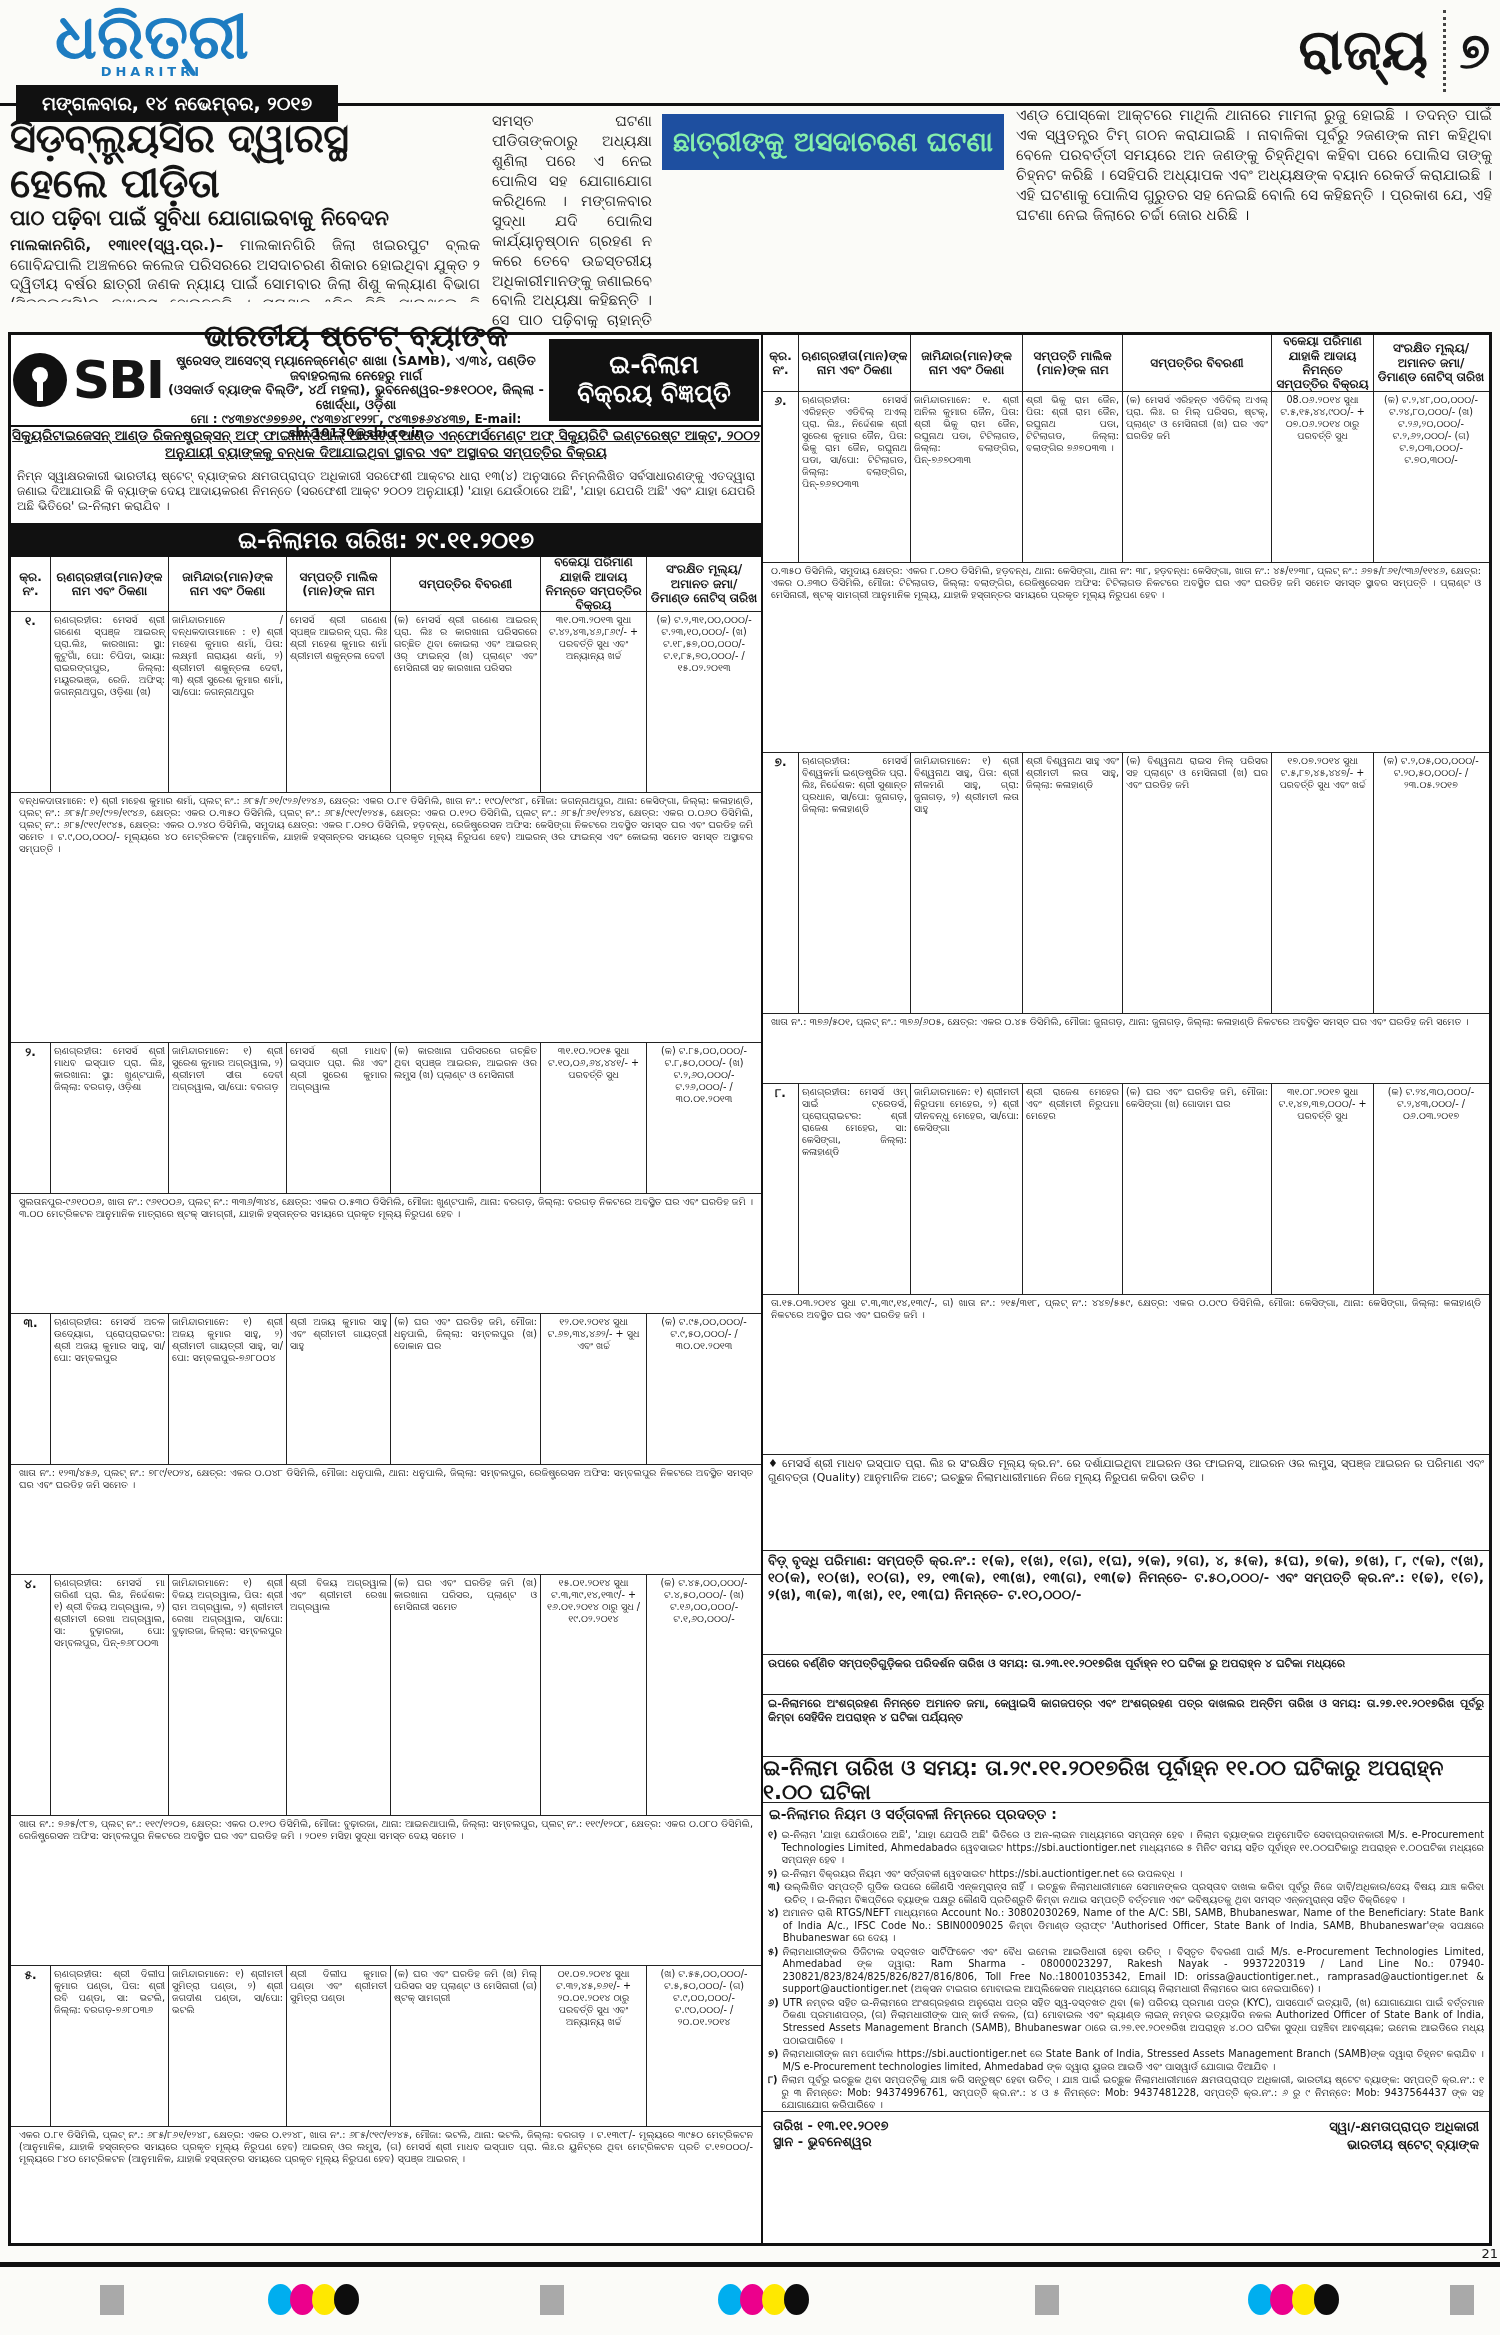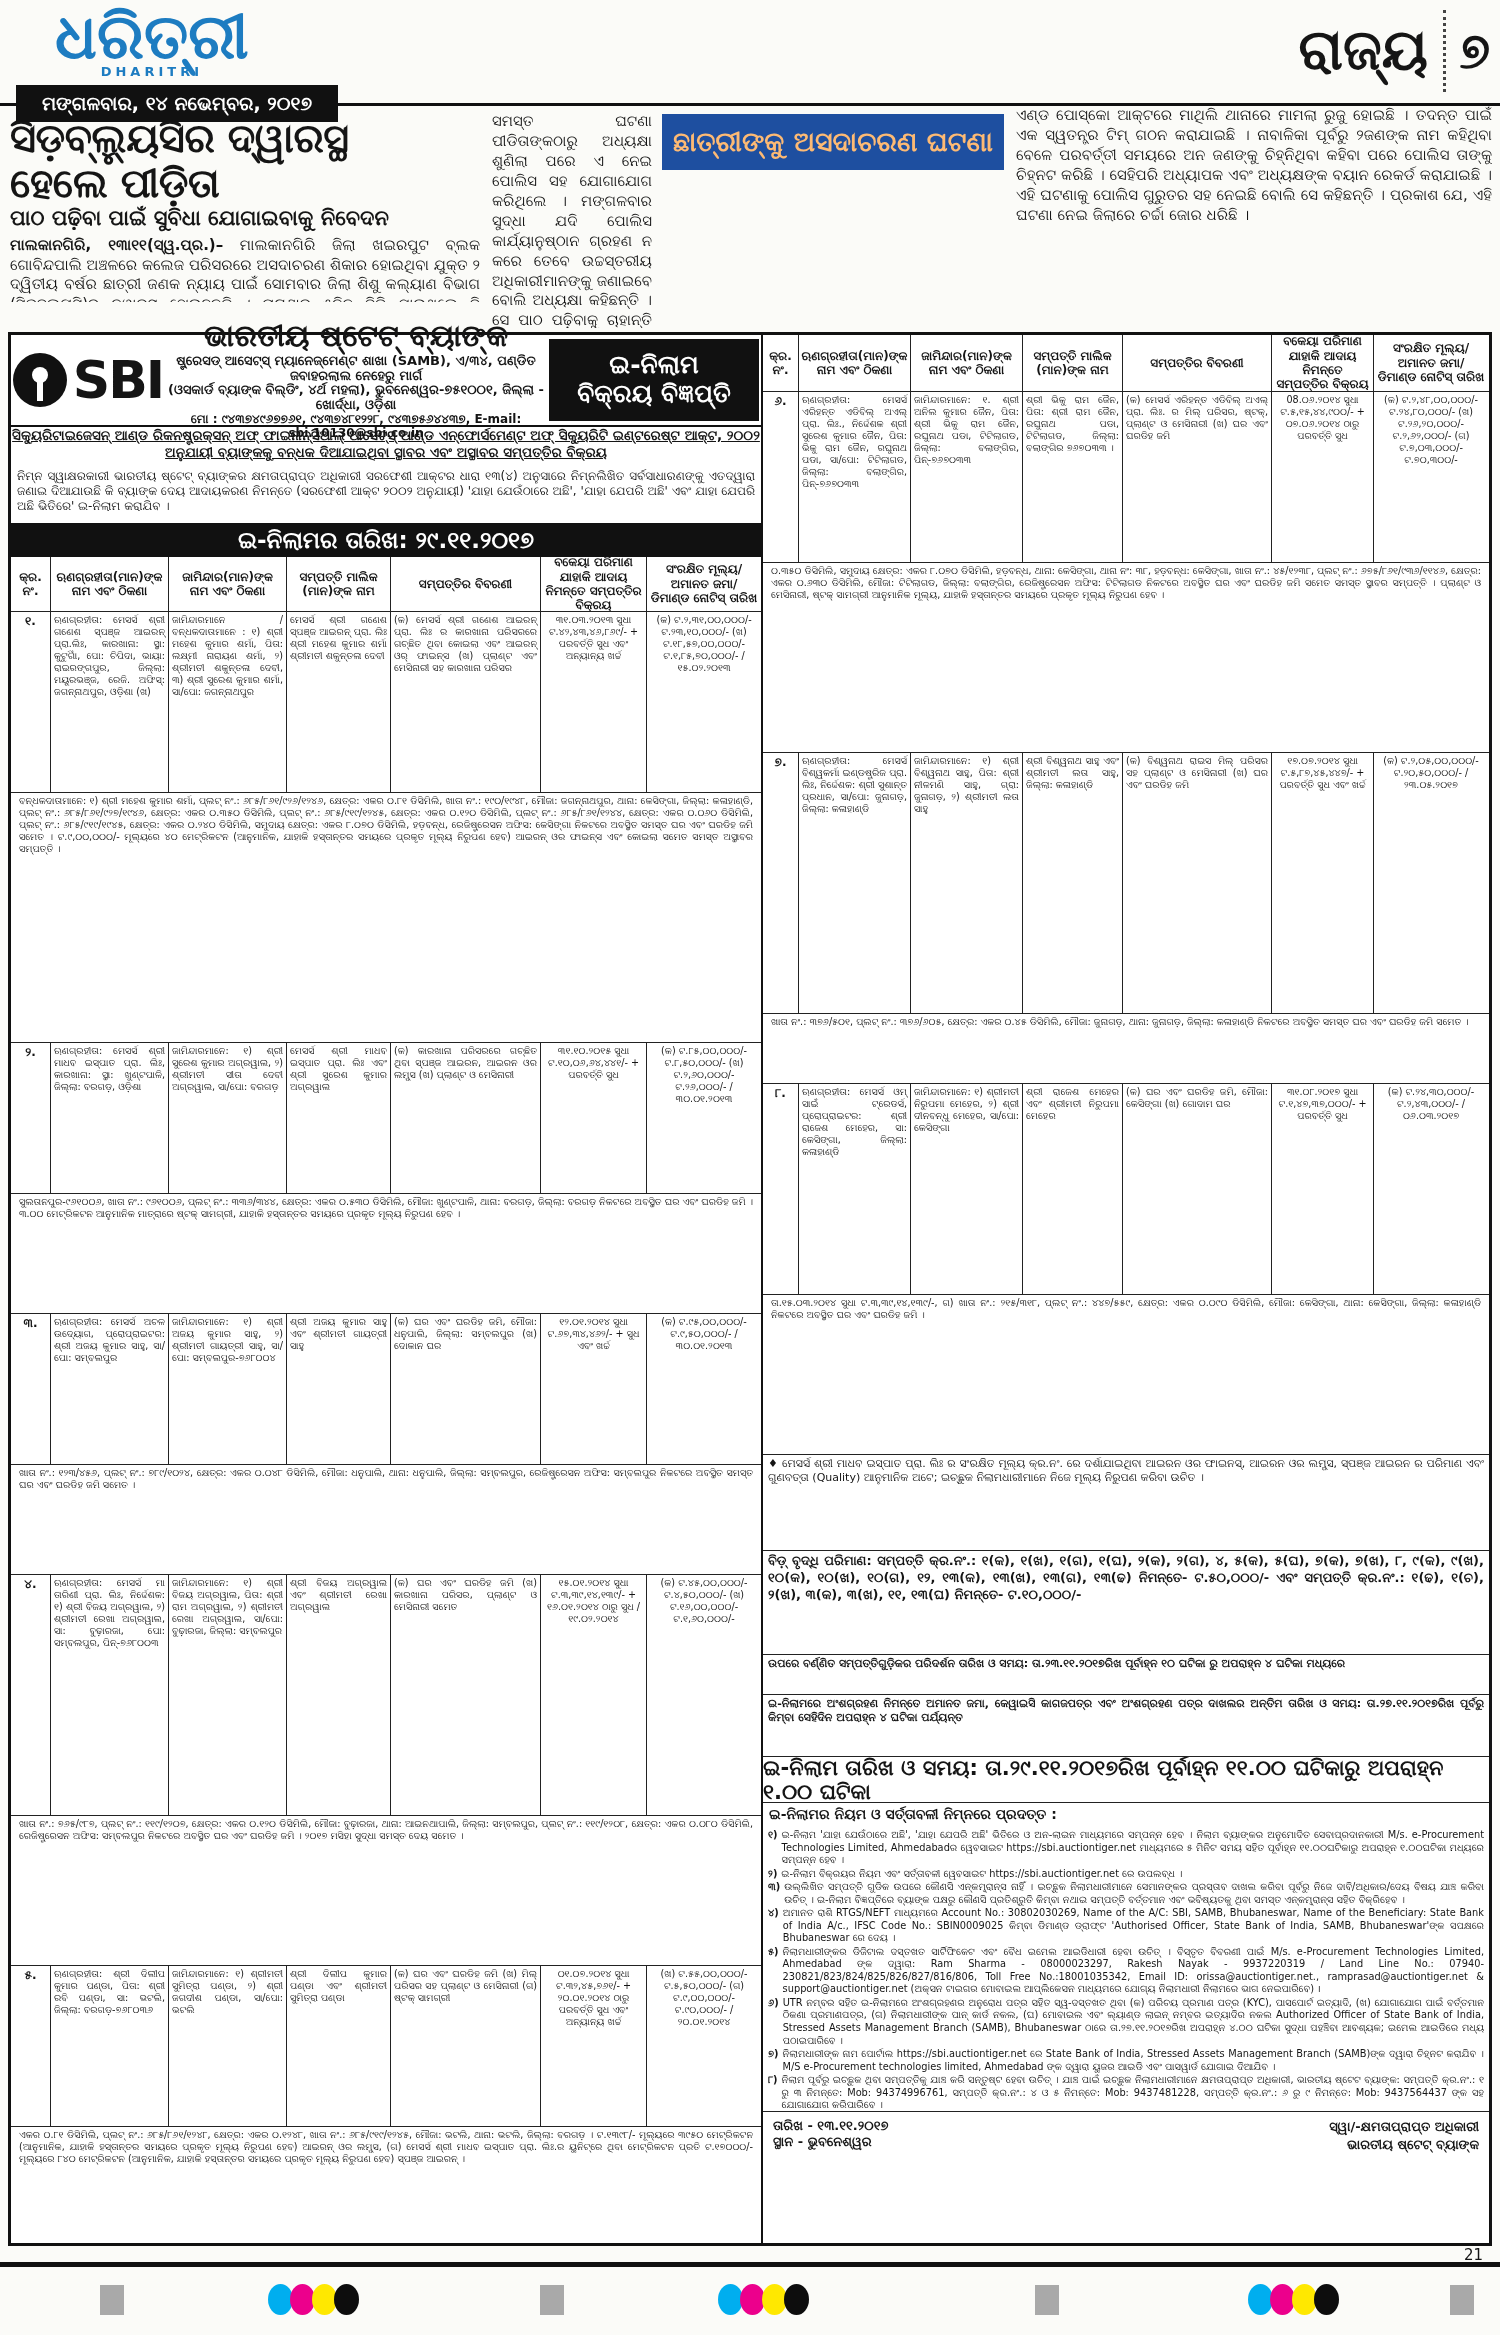--- a/index.html
+++ b/index.html
@@ -13,21 +13,21 @@
   .date-bar{position:absolute;top:85px;left:16px;width:322px;height:37px;background:#111;color:#fff;
             display:flex;align-items:center;justify-content:center;font-size:19px;font-weight:bold;z-index:3;}
   .section-title{font-size:56px;font-weight:bold;line-height:1;}
   .page-num{font-size:50px;font-weight:bold;line-height:1;}
   .dotted-sep{position:absolute;top:10px;right:54px;height:82px;border-left:3px dotted #444;}
   
   .headline{font-size:40px;font-weight:bold;line-height:1.12;letter-spacing:-.5px;}
   .subhead{font-size:21px;font-weight:bold;margin-top:0;}
   .body-txt{font-size:15px;line-height:1.33;text-align:justify;overflow:hidden;}
   .dateline{font-weight:bold;}
-  .blue-head{float:right;width:342px;height:56px;background:#1e4fa0;color:#fdba74;display:flex;align-items:center;
+  .blue-head{float:right;width:342px;height:56px;background:#1e4fa0;color:#86efac;display:flex;align-items:center;
              justify-content:center;font-size:27px;font-weight:bold;margin:2px 0 6px 10px;}
   
   .adbox{position:absolute;top:332px;left:8px;width:1484px;height:1914px;border:3px solid #111;background:#fff;
          display:flex;box-sizing:border-box;}
   .pane-l{width:752px;border-right:2px solid #111;box-sizing:border-box;}
   .pane-r{width:727px;box-sizing:border-box;}
   .sbi-head{display:flex;height:92px;border-bottom:2px solid #111;align-items:center;padding:2px;box-sizing:border-box;}
   .sbi-logo{width:150px;display:flex;align-items:center;justify-content:center;gap:6px;}
   .keyhole{width:54px;height:54px;border-radius:50%;background:#111;position:relative;flex:none;}
   .keyhole:before{content:"";position:absolute;left:19px;top:14px;width:16px;height:16px;border-radius:50%;background:#fff;}
@@ -59,21 +59,21 @@
            font-weight:bold;box-sizing:border-box;overflow:hidden;}
   .terms-head{font-size:14px;font-weight:bold;padding:3px 6px;box-sizing:border-box;height:26px;overflow:hidden;}
   .terms{padding:0 5px;overflow:hidden;box-sizing:border-box;}
   .term{font-size:9.8px;line-height:1.28;text-align:justify;display:flex;gap:4px;margin-bottom:1px;}
   .term .tn{font-weight:bold;flex:none;}
   .ad-footer{display:flex;justify-content:space-between;align-items:flex-start;padding:6px 10px;border-top:1px solid #222;
              box-sizing:border-box;height:70px;font-size:13px;font-weight:bold;}
   .sig{text-align:right;line-height:1.35;}
   
   .bottom-rule{position:absolute;top:2262px;left:0;width:100%;height:5px;background:#111;}
-  .pgmark{position:absolute;top:2246px;right:17px;font-size:15px;}
+  .pgmark{position:absolute;top:2246px;right:2px;font-size:13px;}
   .gsq{position:absolute;top:2285px;width:24px;height:30px;background:#a9a9a9;}
   .cmyk{position:absolute;top:2284px;display:flex;}
   .dot{width:25px;height:31px;border-radius:50%;margin-right:-3px;}
 </style>
 </head>
 <body>
 
 <div class="header-rule"></div>
 
 <div class="abs" style="left:55px;top:6px;">

